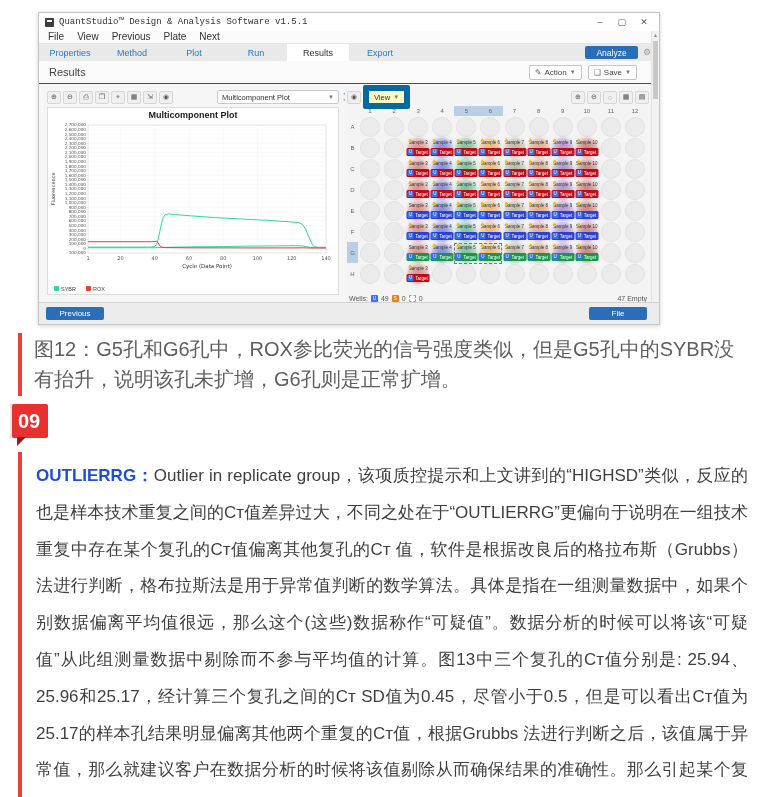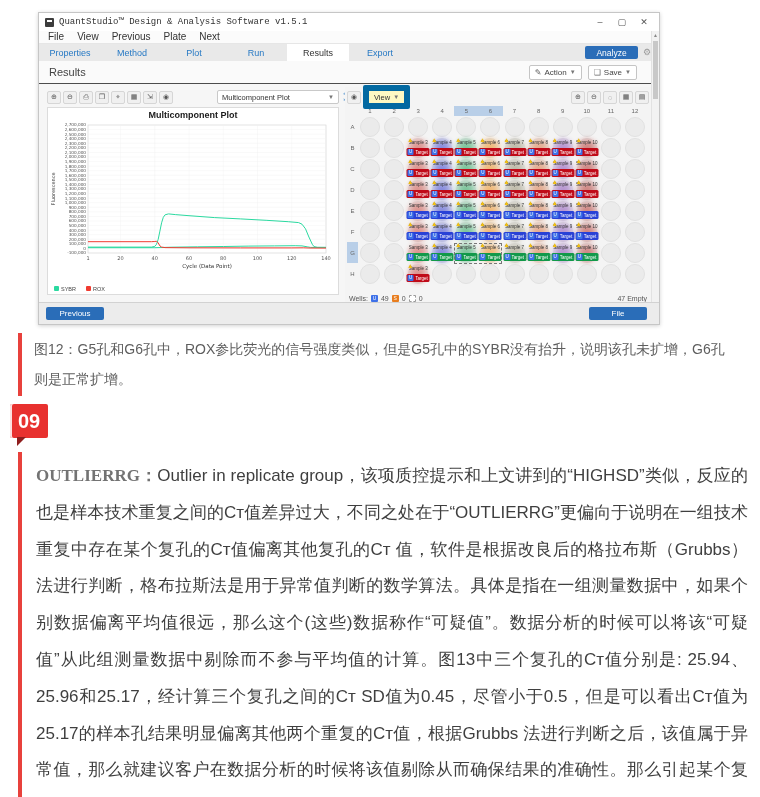--- a/index.html
+++ b/index.html
@@ -82,29 +82,29 @@
   .bottom-nav{position:absolute;left:0;right:0;bottom:0;height:21px;background:#ececec;border-top:1px solid #d2d2d2;}
   .nav-btn{position:absolute;top:4px;width:58px;height:13px;background:#2a6db8;color:#fff;font-size:8px;
            border-radius:2px;display:flex;align-items:center;justify-content:center;}
   .prev{left:7px;} .next{right:12px;}
   .scrollbar{position:absolute;right:0;top:18px;bottom:0;width:7px;background:#f2f2f2;border-left:1px solid #e2e2e2;}
   .sb-arrow{font-size:5px;color:#888;text-align:center;line-height:8px;}
   .thumb{position:absolute;left:1px;right:1px;top:10px;height:58px;background:#c8c8c8;}
 
   
   .caption-block{position:absolute;left:18px;top:333px;width:704px;border-left:4px solid #e8413c;
-                 padding:2px 10px 2px 12px;font-size:14px;line-height:29.5px;color:#5e5e5e;}
+                 padding:2px 10px 2px 12px;font-size:20px;line-height:29.5px;color:#5e5e5e;}
   .badge09{position:absolute;left:10px;top:404px;width:38px;height:34px;background:#e8312f;color:#fff;
            font-size:20px;font-weight:bold;display:flex;align-items:center;justify-content:center;
            border-radius:2px;box-shadow:inset 2px 0 0 rgba(255,255,255,.85);}
   .badge09::after{content:"";position:absolute;left:7px;bottom:-8px;width:0;height:0;
                   border-top:9px solid #8f1d1d;border-right:9px solid transparent;}
   .body-block{position:absolute;left:18px;top:452px;width:712px;border-left:4px solid #e8413c;
               padding:6px 8px 8px 14px;font-size:17px;line-height:36.8px;color:#3f3f3f;text-align:justify;}
-  .body-lead{font-weight:bold;color:#737373;font-family:Liberation Serif, serif;}
+  .body-lead{font-weight:bold;color:#1d4ed8;}
 </style>
 </head>
 <body>
 
 <div class="app">
   <div class="titlebar">
     <span class="app-icon"></span>
     <span class="title-text">QuantStudio™ Design &amp; Analysis Software v1.5.1</span>
     <span class="win-controls">
       <span class="win-btn">–</span>

